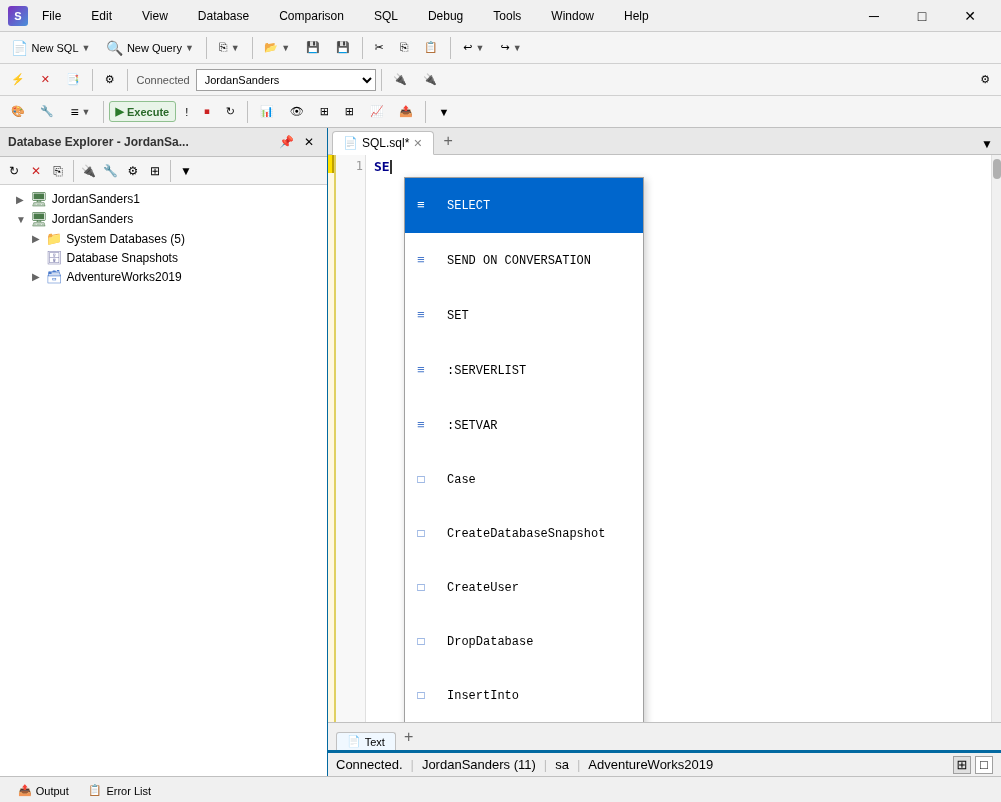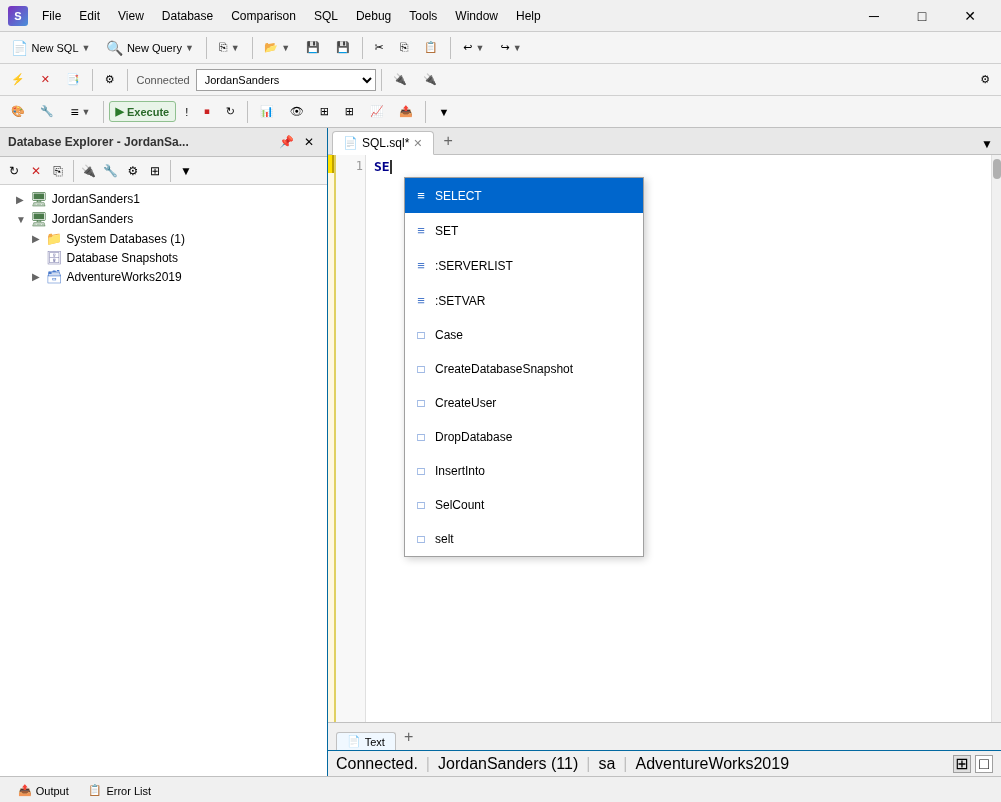--- a/index.html
+++ b/index.html
@@ -1,21 +1,21 @@
 <!DOCTYPE html>
 <html><head>
   <meta charset="utf-8">
   <style>
     * { box-sizing: border-box; margin: 0; padding: 0; }
     body { font-family: 'Segoe UI', Tahoma, sans-serif; font-size: 12px; background: #f0f0f0; overflow: hidden; width: 1001px; height: 802px; }
     
     
     .title-bar { display: flex; align-items: center; background: #f0f0f0; height: 32px; padding: 0 8px; border-bottom: 1px solid #ccc; }
     .title-bar-icon { width: 20px; height: 20px; margin-right: 6px; background: linear-gradient(135deg, #7b2fbe, #4a90d9); border-radius: 3px; display: flex; align-items: center; justify-content: center; color: white; font-size: 11px; font-weight: bold; }
-    .menu-bar { display: flex; align-items: center; gap: 2px; flex: 1; font-size: 12px; }
+    .menu-bar { display: flex; align-items: center; gap: 14px; flex: 1; font-size: 12px; }
     .menu-item { padding: 4px 8px; cursor: pointer; border-radius: 3px; }
     .title-bar-controls { display: flex; gap: 2px; }
     .title-btn { width: 46px; height: 32px; display: flex; align-items: center; justify-content: center; cursor: pointer; font-size: 14px; }
 
     
     .toolbar { display: flex; align-items: center; background: #f5f5f5; border-bottom: 1px solid #d0d0d0; padding: 2px 4px; min-height: 32px; flex-wrap: wrap; gap: 2px; }
     .toolbar-btn { display: flex; align-items: center; gap: 3px; padding: 3px 6px; cursor: pointer; border: 1px solid transparent; border-radius: 3px; font-size: 11px; white-space: nowrap; }
     .toolbar-separator { width: 1px; height: 22px; background: #c0c0c0; margin: 0 3px; }
     .toolbar-icon { font-size: 14px; }
     .dropdown-arrow { font-size: 9px; color: #555; }
@@ -54,21 +54,21 @@
     .tab-add { padding: 4px 8px; cursor: pointer; font-size: 16px; color: #666; }
     
     
     .sql-editor { flex: 1; position: relative; overflow: hidden; }
     .editor-area { width: 100%; height: 100%; display: flex; }
     .line-numbers { width: 30px; background: #f8f8f8; border-right: 1px solid #e0e0e0; padding: 4px 2px; font-family: Consolas, monospace; font-size: 12px; color: #999; text-align: right; overflow: hidden; }
     .editor-content { flex: 1; padding: 4px 8px; font-family: Consolas, monospace; font-size: 13px; position: relative; overflow: auto; }
     
     
     .autocomplete { position: absolute; top: 22px; left: 38px; width: 240px; background: white; border: 1px solid #a0a0a0; box-shadow: 2px 2px 8px rgba(0,0,0,0.2); z-index: 100; }
-    .autocomplete-item { display: flex; align-items: center; gap: 6px; padding: 10px 8px; cursor: pointer; font-family: Liberation Sans, sans-serif; font-size: 12px; white-space: nowrap; }
+    .autocomplete-item { display: flex; align-items: center; gap: 18px; padding: 20px 8px; cursor: pointer; font-family: Liberation Mono, monospace; font-size: 12px; white-space: nowrap; }
     .autocomplete-item.selected { background: #0066cc; color: white; }
     .autocomplete-item.selected .ac-icon { color: white; }
     .ac-icon { font-size: 11px; color: #4a7acc; width: 16px; text-align: center; }
     .ac-icon-keyword::before { content: '≡'; font-size: 13px; }
     .ac-icon-snippet::before { content: '□'; font-size: 12px; }
     .cursor { display: inline-block; width: 2px; height: 14px; background: #333; vertical-align: text-bottom; animation: blink 1s infinite; }
     @keyframes blink { 0%, 50% { opacity: 1; } 51%, 100% { opacity: 0; } }
     .status-tab { display: flex; align-items: center; gap: 4px; padding: 2px 10px; background: white; border: 1px solid #c0c0c0; border-bottom: none; border-radius: 3px 3px 0 0; cursor: pointer; font-size: 11px; }
     .status-tab.active { background: #f0f8ff; }
     
@@ -268,21 +268,21 @@
 
         <div class="tree-item tree-indent-1">
           <span class="tree-arrow expanded"></span>
           <span class="server-icon">🖥</span>
           <span style="margin-left:4px;">JordanSanders</span>
         </div>
 
         <div class="tree-item tree-indent-2">
           <span class="tree-arrow collapsed"></span>
           <span class="folder-icon">📁</span>
-          <span style="margin-left:4px;">System Databases (1)</span>
+          <span style="margin-left:4px;">System Databases (5)</span>
         </div>
 
         <div class="tree-item tree-indent-2">
           <span class="tree-arrow none"></span>
           <span class="snapshot-icon">🗄</span>
           <span style="margin-left:4px;">Database Snapshots</span>
         </div>
 
         <div class="tree-item tree-indent-2">
           <span class="tree-arrow collapsed"></span>
@@ -317,20 +317,24 @@
             <span style="color:#00008B;font-weight:bold;">SE</span><span class="cursor"></span>
             
             
             <div class="autocomplete">
               <div class="autocomplete-item selected">
                 <span class="ac-icon ac-icon-keyword"></span>
                 <span>SELECT</span>
               </div>
               <div class="autocomplete-item">
                 <span class="ac-icon ac-icon-keyword"></span>
+                <span>SEND ON CONVERSATION</span>
+              </div>
+              <div class="autocomplete-item">
+                <span class="ac-icon ac-icon-keyword"></span>
                 <span>SET</span>
               </div>
               <div class="autocomplete-item">
                 <span class="ac-icon ac-icon-keyword"></span>
                 <span>:SERVERLIST</span>
               </div>
               <div class="autocomplete-item">
                 <span class="ac-icon ac-icon-keyword"></span>
                 <span>:SETVAR</span>
               </div>
@@ -373,21 +377,21 @@
       </div>
 
       <div style="display:flex;align-items:flex-end;background:#f0f0f0;border-top:1px solid #c0c0c0;height:28px;padding:0 8px;">
         <div class="status-tab active">
           <span>📄</span>
           <span>Text</span>
         </div>
         <div style="padding:4px 8px;cursor:pointer;font-size:16px;color:#666;">+</div>
       </div>
 
-      <div style="display:flex;align-items:center;background:#f0f0f0;border-top:1px solid #0369a1;height:26px;padding:0 8px;gap:8px;font-size:16px;justify-content:center;">
+      <div style="display:flex;align-items:center;background:#f0f0f0;border-top:3px solid #0369a1;height:26px;padding:0 8px;gap:8px;font-size:13px;justify-content:center;">
         <span>Connected.</span>
         <span style="color:#c0c0c0;">|</span>
         <span>JordanSanders (11)</span>
         <span style="color:#c0c0c0;">|</span>
         <span>sa</span>
         <span style="color:#c0c0c0;">|</span>
         <span>AdventureWorks2019</span>
         <div style="flex:1;"></div>
         <div style="display:flex;gap:4px;">
           <div style="width:18px;height:18px;border:1px solid #a0a0a0;background:#e0e0e0;display:flex;align-items:center;justify-content:center;cursor:pointer;">⊞</div>

